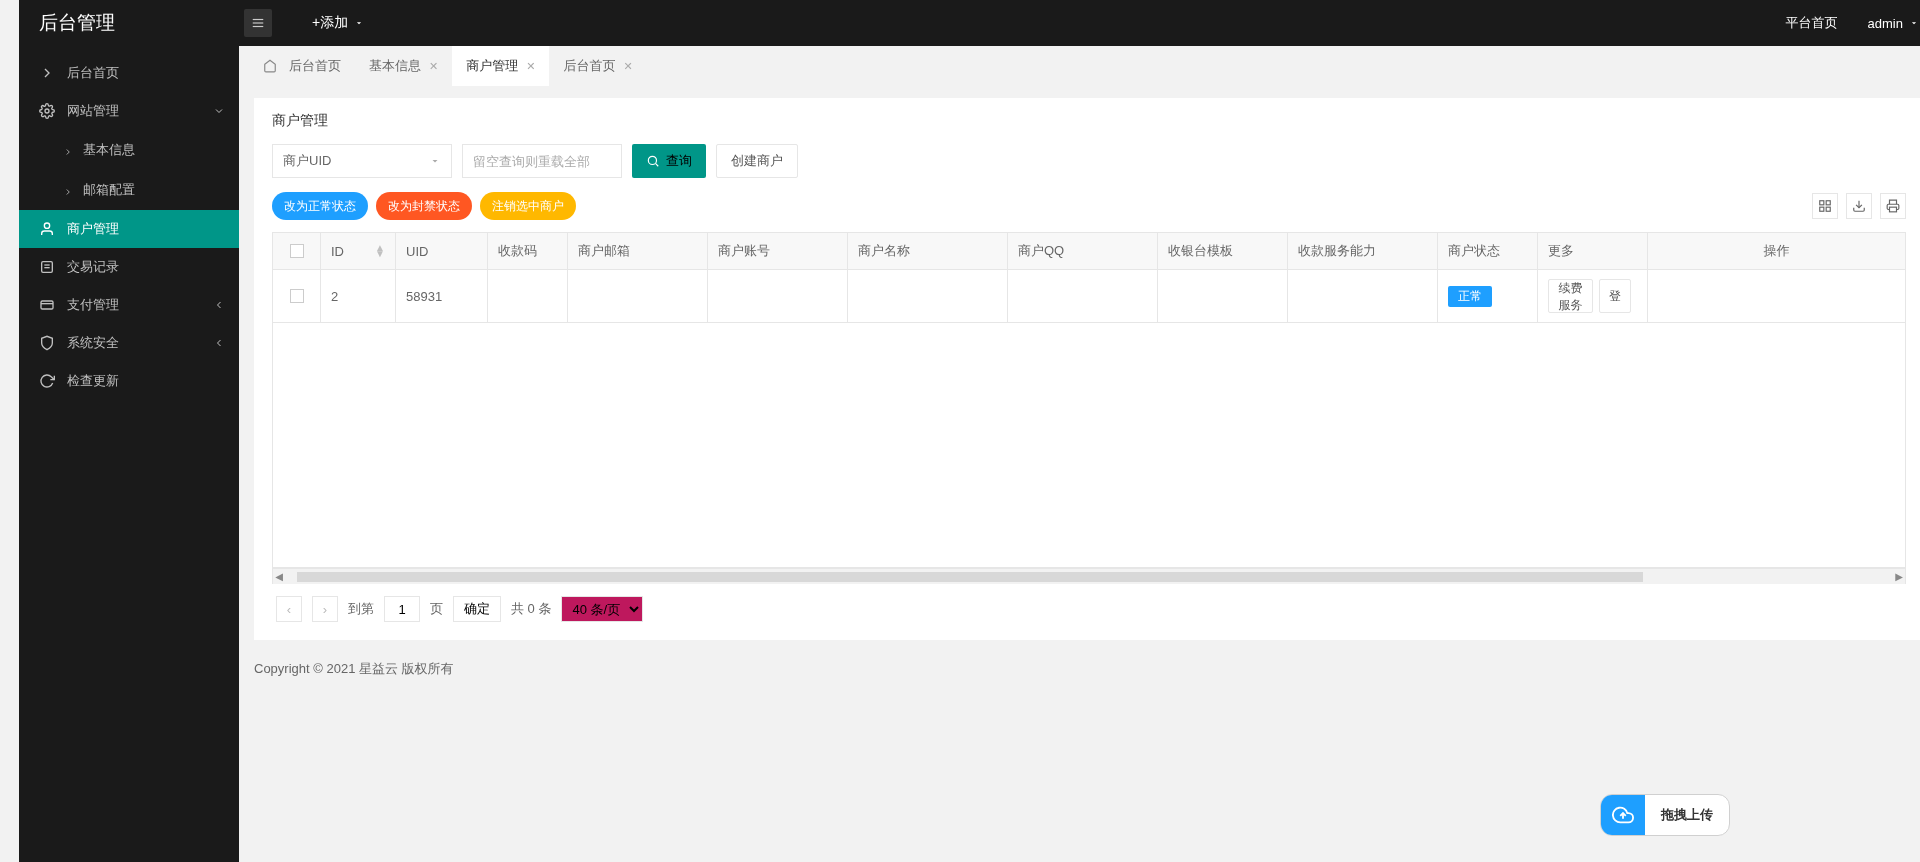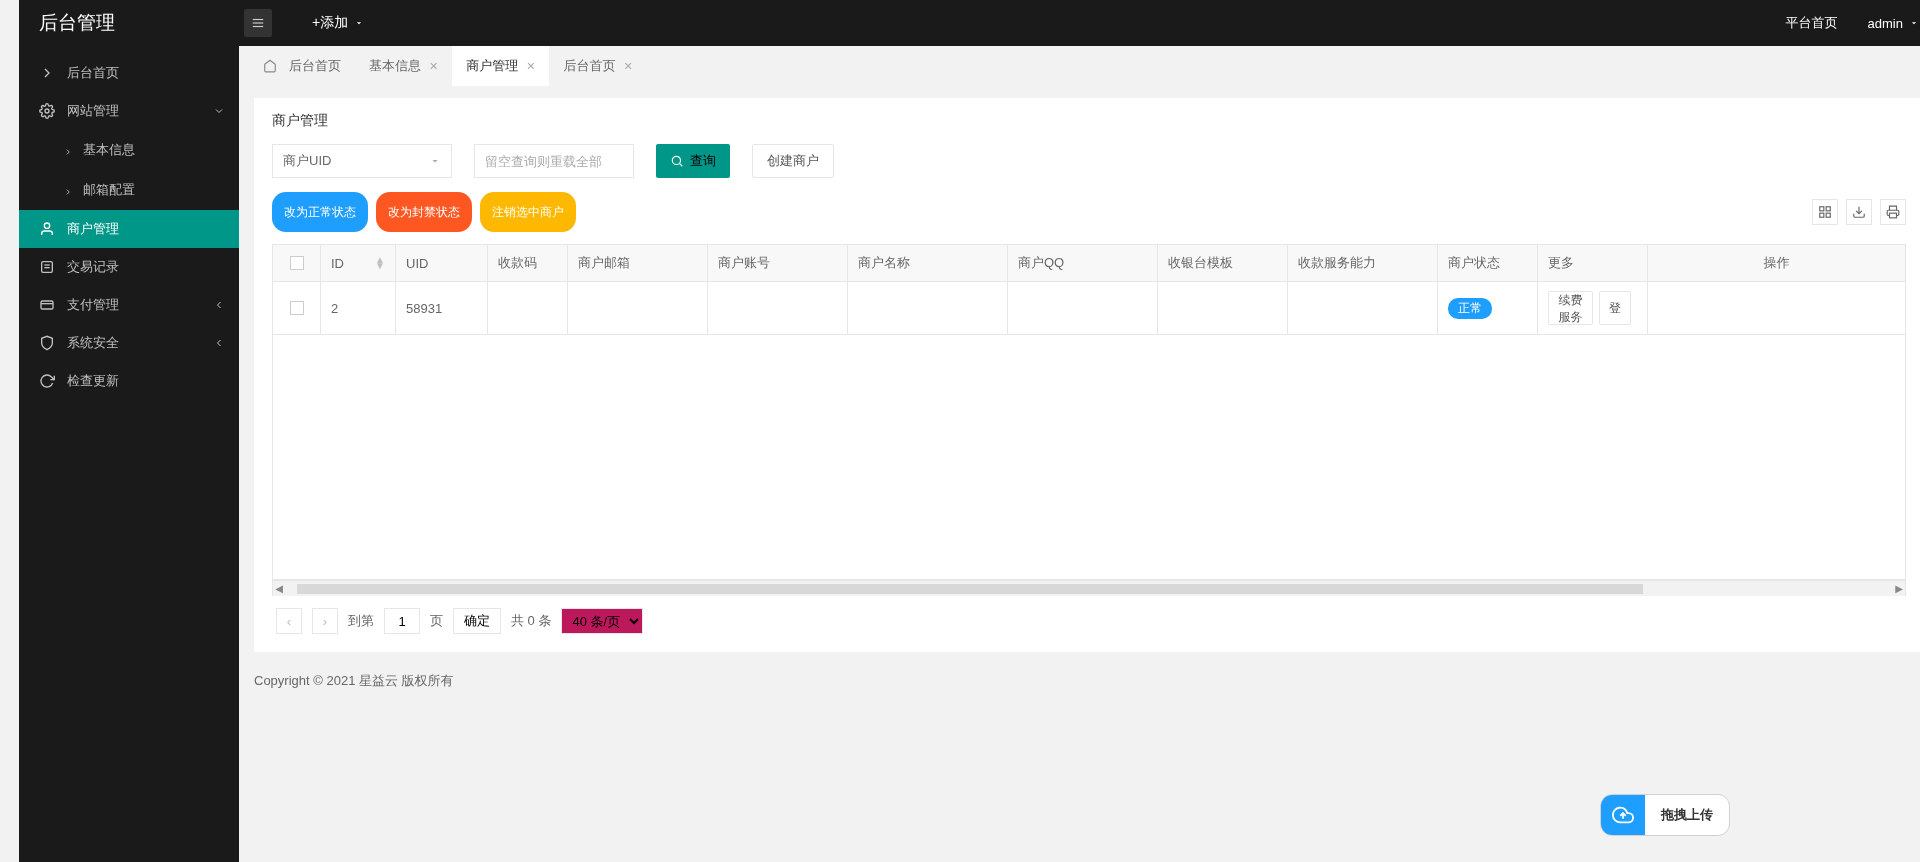--- a/index.html
+++ b/index.html
@@ -28,32 +28,32 @@
 
 .main { flex: 1; display: flex; flex-direction: column; background: #f2f2f2; }
 .tabs { display: flex; align-items: center; background: #f2f2f2; height: 40px; padding-left: 10px; }
 .tab { padding: 0 14px; height: 40px; display: flex; align-items: center; color: #666; cursor: pointer; gap: 8px; font-size: 13px; }
 .tab.active { background: #fff; color: #333; }
 .tab .close { color: #aaa; font-size: 11px; }
 .tab .home-ico { width: 14px; height: 14px; margin-right: 4px; }
 
 .content { margin: 12px 15px 0 15px; background: #fff; padding: 14px 18px 16px 18px; }
 .card-title { font-size: 14px; color: #333; margin-bottom: 14px; }
-.filter-row { display: flex; align-items: center; gap: 22px; margin-bottom: 14px; }
+.filter-row { display: flex; align-items: center; gap: 10px; margin-bottom: 14px; }
 .select-box { width: 180px; height: 34px; border: 1px solid #e6e6e6; display: flex; align-items: center; padding: 0 10px; color: #666; background: #fff; justify-content: space-between; cursor: pointer; }
 .select-box svg { width: 12px; height: 12px; }
 .search-input { width: 160px; height: 34px; border: 1px solid #e6e6e6; padding: 0 10px; color: #666; outline: none; font-size: 13px; }
 .search-input::placeholder { color: #aaa; }
 .btn { height: 34px; padding: 0 14px; border: none; cursor: pointer; font-size: 13px; display: inline-flex; align-items: center; border-radius: 2px; }
 .btn-primary { background: #009688; color: #000000; gap: 6px; }
 .btn-primary svg { width: 14px; height: 14px; }
 .btn-outline { background: #fff; border: 1px solid #e6e6e6; color: #555; }
 
 .action-row { display: flex; align-items: center; margin-bottom: 12px; }
-.btn-xs { height: 40px; padding: 0 12px; border: none; cursor: pointer; font-size: 12px; color: #fff; border-radius: 14px; margin-right: 8px; }
+.btn-xs { height: 28px; padding: 0 12px; border: none; cursor: pointer; font-size: 12px; color: #fff; border-radius: 14px; margin-right: 8px; }
 .btn-blue { background: #1e9fff; }
 .btn-red { background: #ff5722; }
 .btn-orange { background: #ffb800; text-align: center; }
 .btn-green { background: #009688; }
 .tool-icons { margin-left: auto; display: flex; gap: 8px; }
 .tool-icon { width: 26px; height: 26px; border: 1px solid #e6e6e6; display: flex; align-items: center; justify-content: center; cursor: pointer; }
 .tool-icon svg { width: 14px; height: 14px; }
 
 .table { border: 1px solid #e6e6e6; border-bottom: none; }
 .thead, .trow { display: flex; }
@@ -68,21 +68,21 @@
 .col-email { width: 140px; }
 .col-acct { width: 140px; }
 .col-name { width: 160px; }
 .col-qq { width: 150px; }
 .col-tpl { width: 130px; }
 .col-cap { width: 150px; }
 .col-status { width: 100px; }
 .col-more { width: 110px; }
 .col-ops { flex: 1; justify-content: center; }
 .checkbox { width: 14px; height: 14px; border: 1px solid #ccc; background: #fff; }
-.badge { display: inline-block; padding: 2px 10px; font-size: 12px; color: #fff; border-radius: 10px; }
+.badge { display: inline-block; padding: 2px 10px; font-size: 12px; color: #fff; border-radius: 2px; }
 .row-btn { height: 34px; padding: 0 9px; font-size: 12px; cursor: pointer; border-radius: 2px; border: 1px solid #e6e6e6; background: #fff; color: #555; margin-right: 6px; }
 .row-btn.solid { border: none; color: #fff; }
 .table-body-filler { height: 245px; border-bottom: 1px solid #e6e6e6; background: #fff; }
 .hscroll { height: 16px; background: #f2f2f2; position: relative; border-top: 1px solid #e6e6e6; display: flex; align-items: center; }
 .hscroll .track { flex: 1; height: 10px; background: #f2f2f2; position: relative; margin: 0 12px; }
 .hscroll .thumb { position: absolute; left: 0; width: 85%; height: 10px; background: #d8d8d8; }
 .hscroll .arrow { width: 12px; color: #888; font-size: 10px; text-align: center; }
 
 .pager { display: flex; align-items: center; gap: 10px; padding: 12px 4px 2px 4px; color: #666; font-size: 13px; }
 .pg-btn { width: 26px; height: 26px; border: 1px solid #e6e6e6; display: flex; align-items: center; justify-content: center; color: #bbb; cursor: pointer; }

